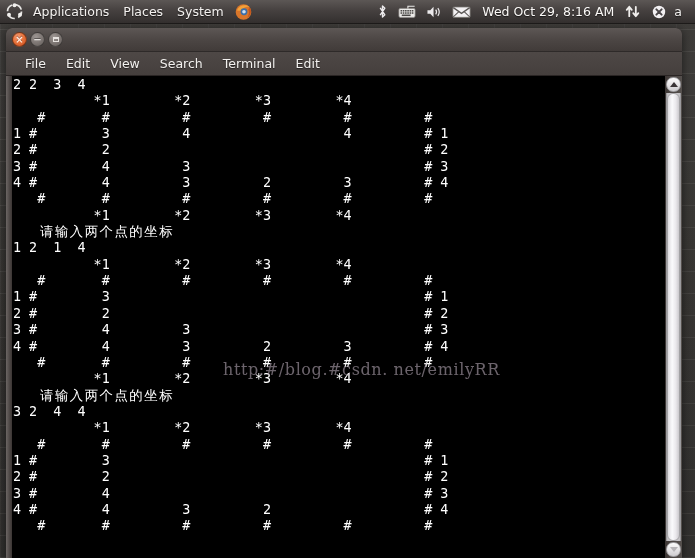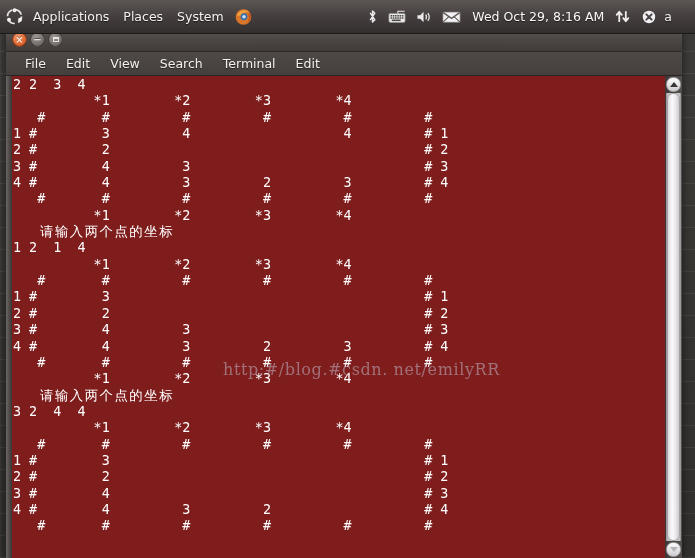--- a/index.html
+++ b/index.html
@@ -21,30 +21,30 @@
         rgba(0,0,0,0.10) 1px, rgba(0,0,0,0.10) 22px),
       repeating-linear-gradient(90deg,
         rgba(255,255,255,0.02) 0px, rgba(255,255,255,0.02) 1px,
         rgba(0,0,0,0.06) 1px, rgba(0,0,0,0.06) 26px),
       linear-gradient(180deg, #4a4845 0%, #413f3c 50%, #3a3836 100%);
   }
 
   
   #panel {
     position: absolute; left: 0; top: 0;
-    width: 695px; height: 34px;
+    width: 695px; height: 24px;
     background: linear-gradient(180deg, #5c5755 0%, #464140 45%, #332f2e 100%);
     border-bottom: 1px solid #1c1a19;
     display: flex; align-items: center;
     color: #f2f0ee;
     font-size: 12.5px;
     z-index: 40;
   }
   .panel-left { display: flex; align-items: center; height: 100%; }
-  .panel-right { margin-left: auto; display: flex; align-items: center; height: 100%; padding-right: 18px; }
+  .panel-right { margin-left: auto; display: flex; align-items: center; height: 100%; padding-right: 8px; }
 
   .ubuntu-logo {
     width: 24px; height: 25px;
     display: flex; align-items: center; justify-content: center;
     margin-left: 2px;
   }
   .menu-item {
     padding: 0 7px; height: 25px;
     display: flex; align-items: center;
     font-size: 12.5px; color: #f4f2f0;
@@ -136,21 +136,21 @@
     background: #300a24;
   }
   #leftedge {
     width: 6px; height: 100%;
     background: linear-gradient(90deg, #6c6664 0%, #4d4745 60%, #3b3533 100%);
     flex: 0 0 6px;
   }
   #screen {
     position: relative;
     flex: 1 1 auto;
-    background: #7f1d1d;
+    background: #000000;
     overflow: hidden;
   }
 
   #textlayer {
     position: absolute; left: 0; top: 0;
     width: 100%; height: 100%;
     font-family: "DejaVu Sans Mono", monospace;
     font-size: 13.4px;
     line-height: 16.35px;
     color: #ffffff;

